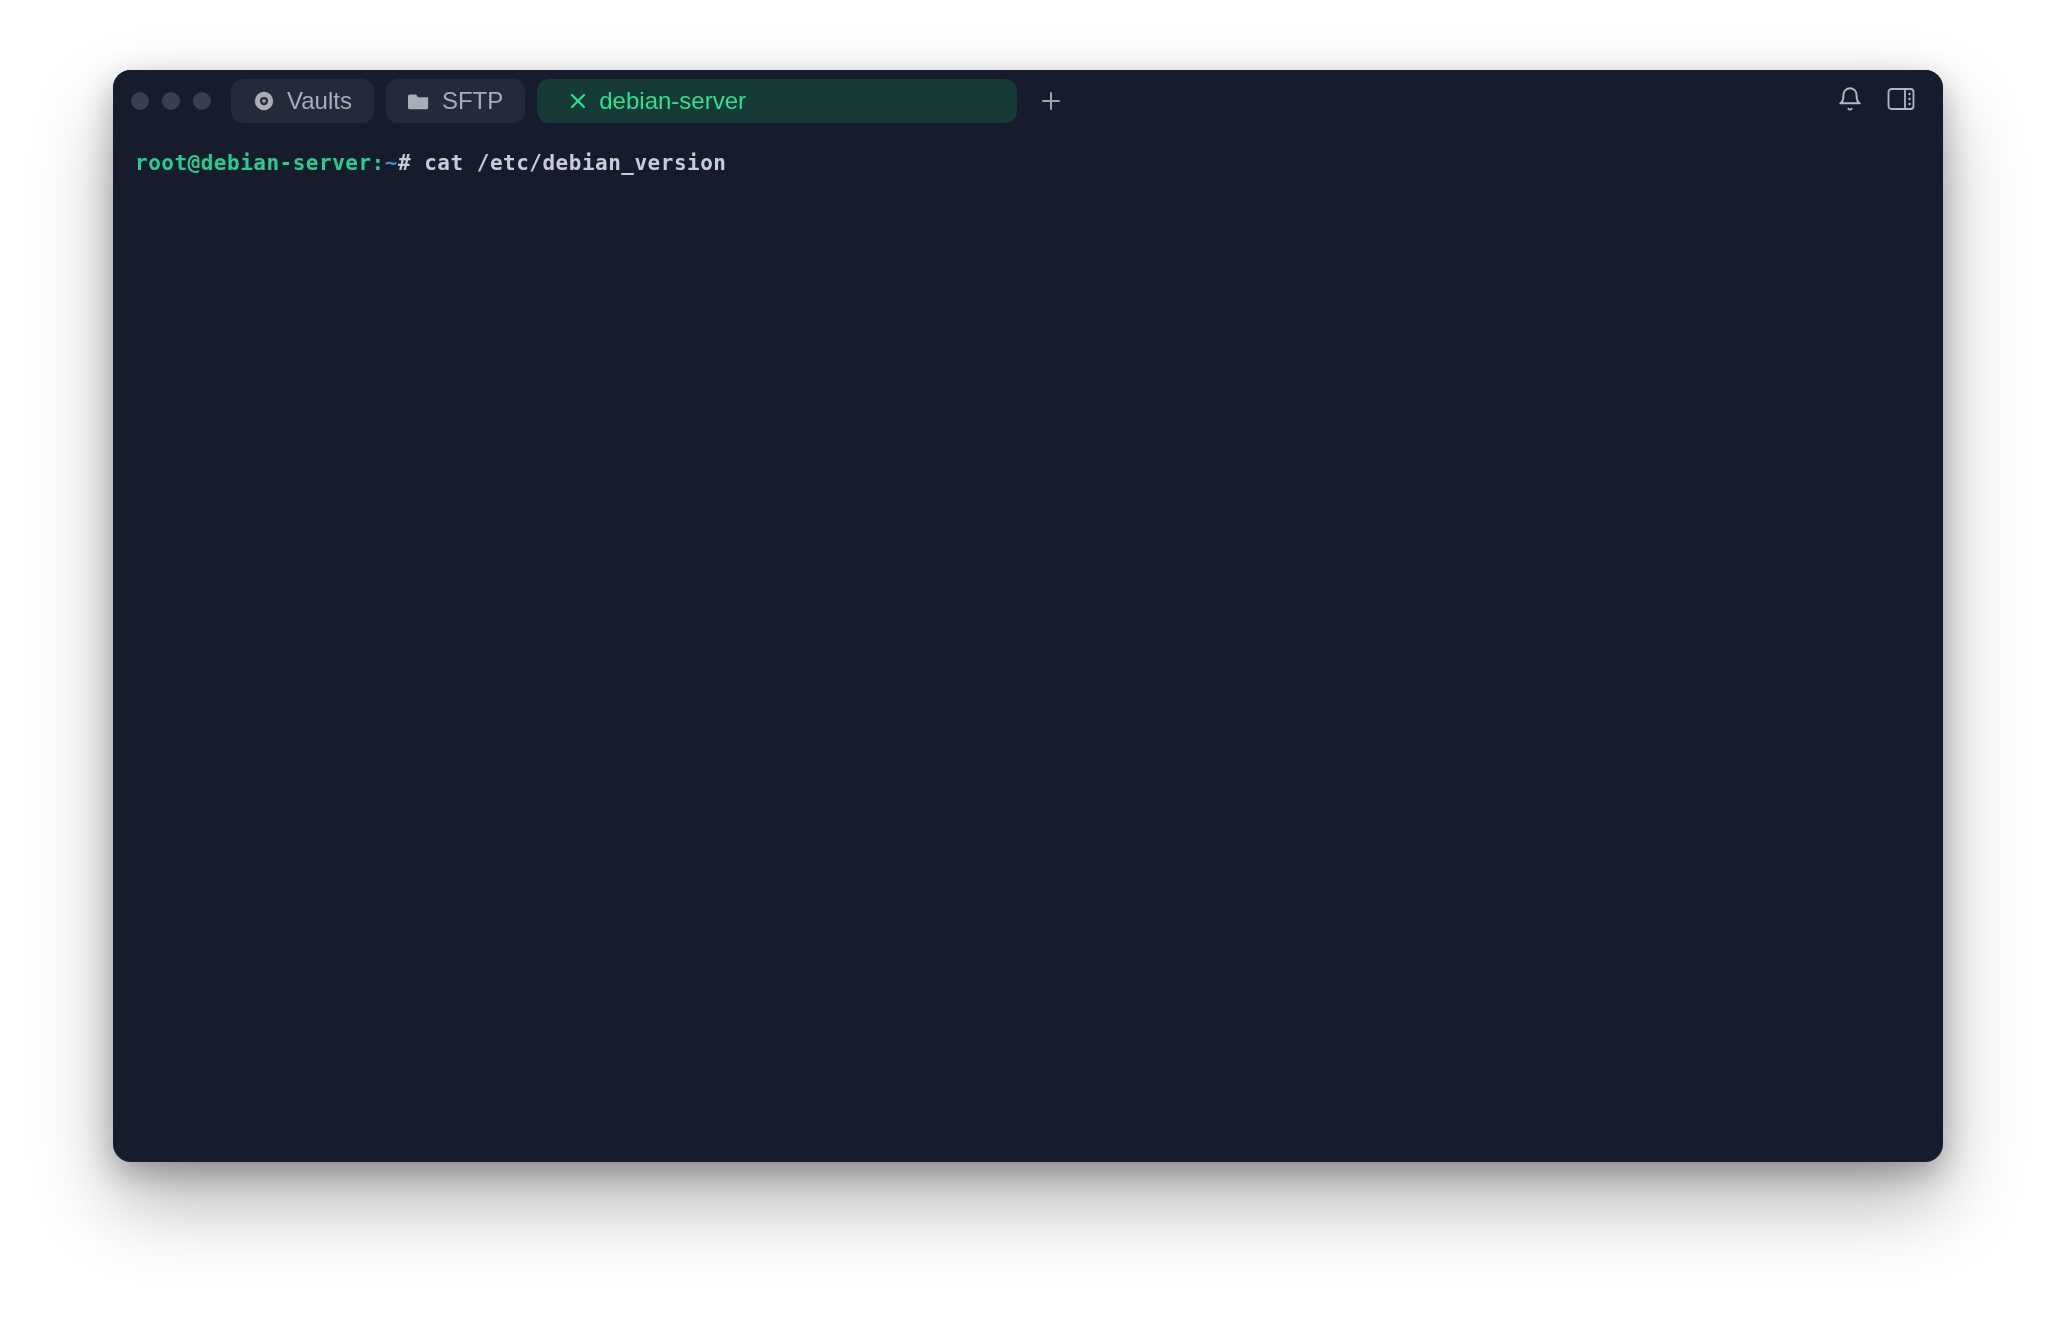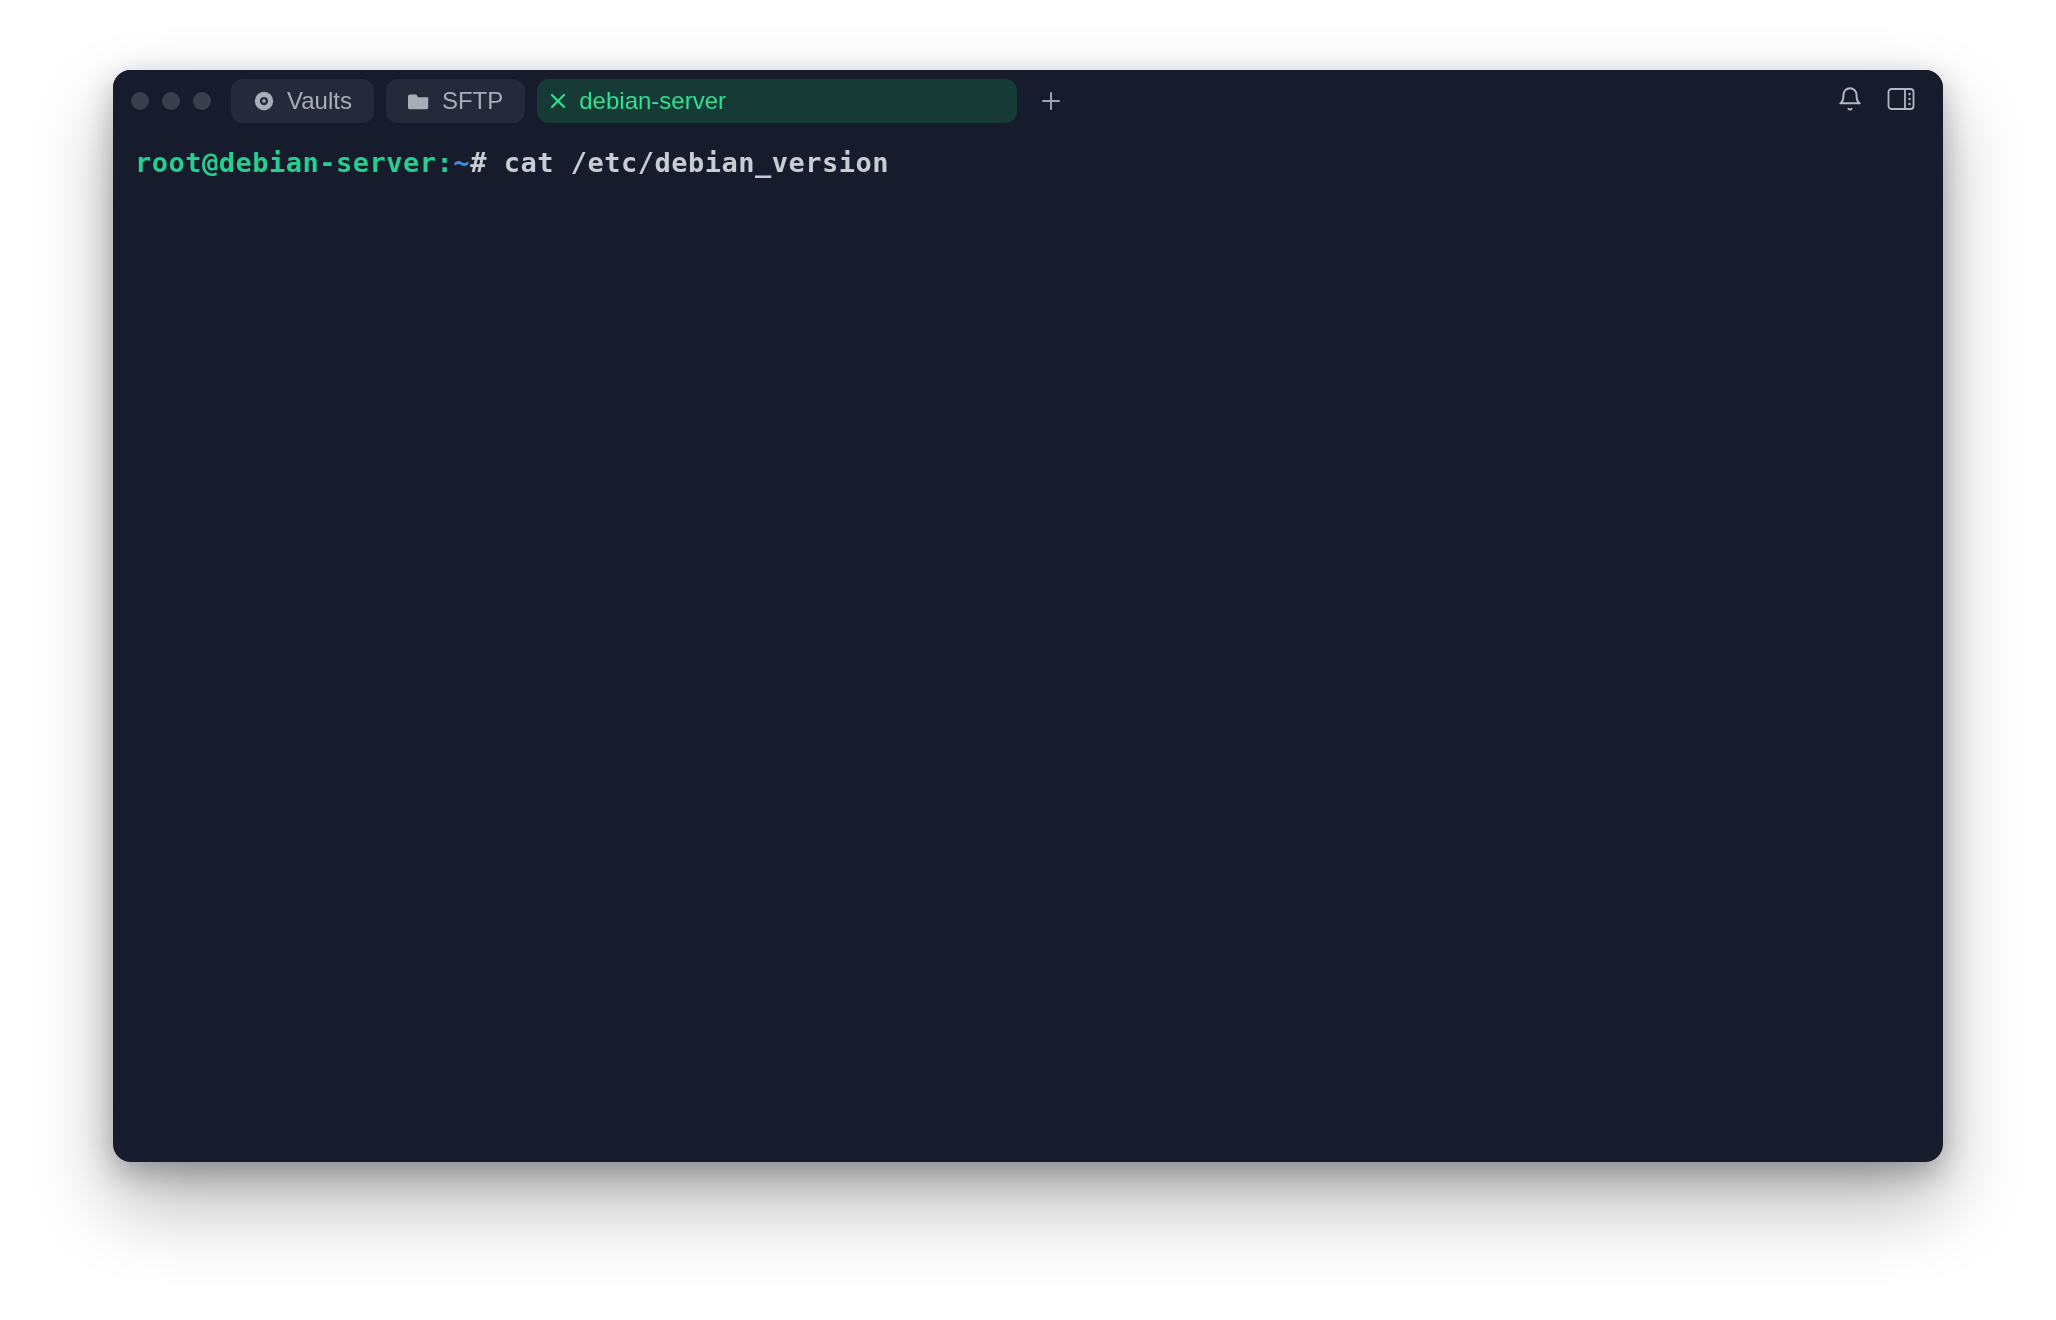--- a/index.html
+++ b/index.html
@@ -51,21 +51,21 @@
       padding: 16px 22px;
       border-radius: 12px;
       background: #252a3a;
       color: #a9adb8;
       font-size: 24px;
       cursor: pointer;
     }
     .tab.active {
       background: #163a36;
       color: #2de18f;
-      padding: 0 24px 0 12px;
+      padding: 0 24px 0 32px;
       width: 480px;
       justify-content: flex-start;
     }
     .tab .icon {
       display: inline-flex;
       align-items: center;
       justify-content: center;
     }
     .tab.active .icon svg { stroke: #2de18f; }
     .tab.inactive .icon svg { fill: #a9adb8; }
@@ -89,21 +89,21 @@
     .titlebar-right .iconbtn {
       color: #a9adb8;
       cursor: pointer;
       display: flex;
       align-items: center;
     }
     .terminal {
       flex: 1;
       padding: 12px 22px;
       font-family: 'SF Mono', Menlo, Consolas, monospace;
-      font-size: 27px;
+      font-size: 21px;
       line-height: 38px;
       font-weight: 600;
       letter-spacing: 0.5px;
     }
     .prompt { color: #24cf8f; font-weight: 700; }
     .tilde  { color: #3a8de0; font-weight: 700; }
     .hash   { color: #c9ccd4; font-weight: 700; }
     .cmd    { color: #c9ccd4; }
     .output { color: #c9ccd4; }
     .cursor {

